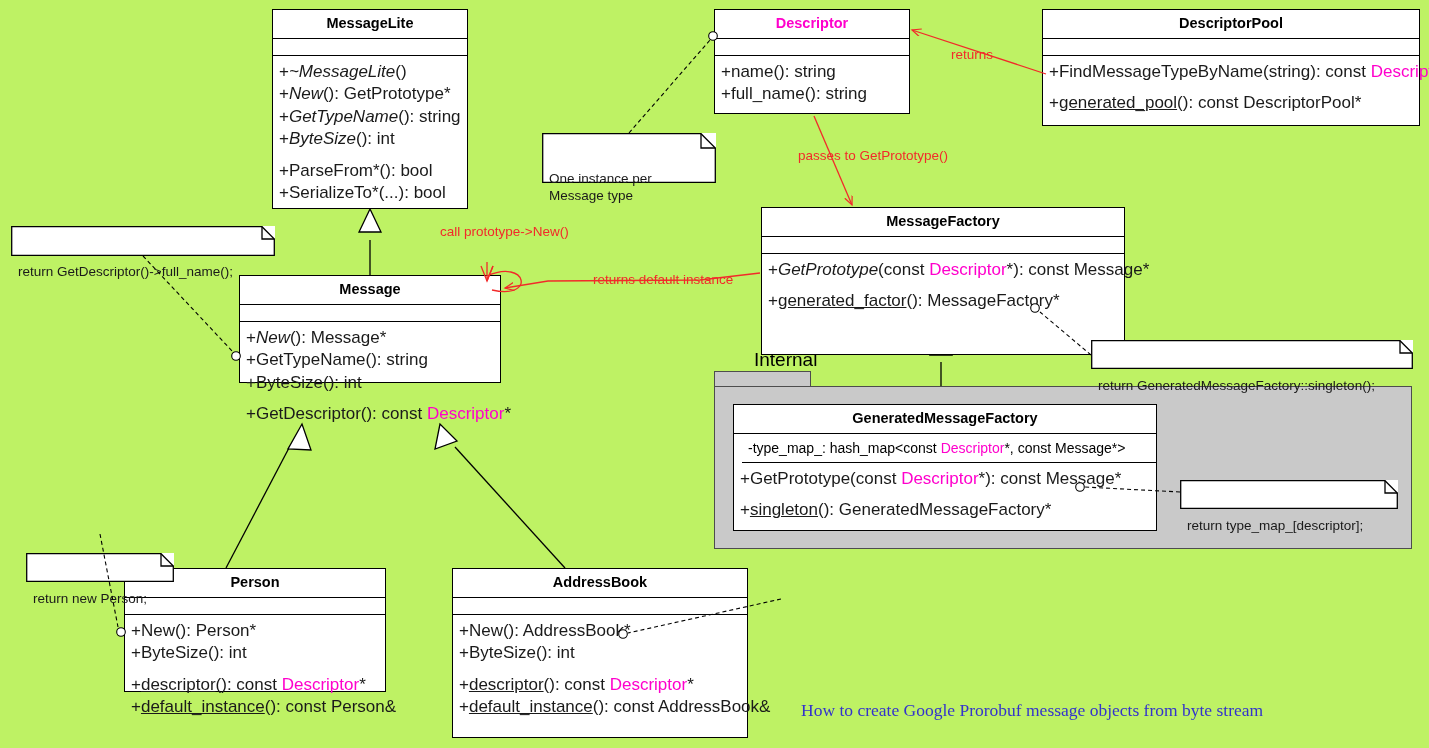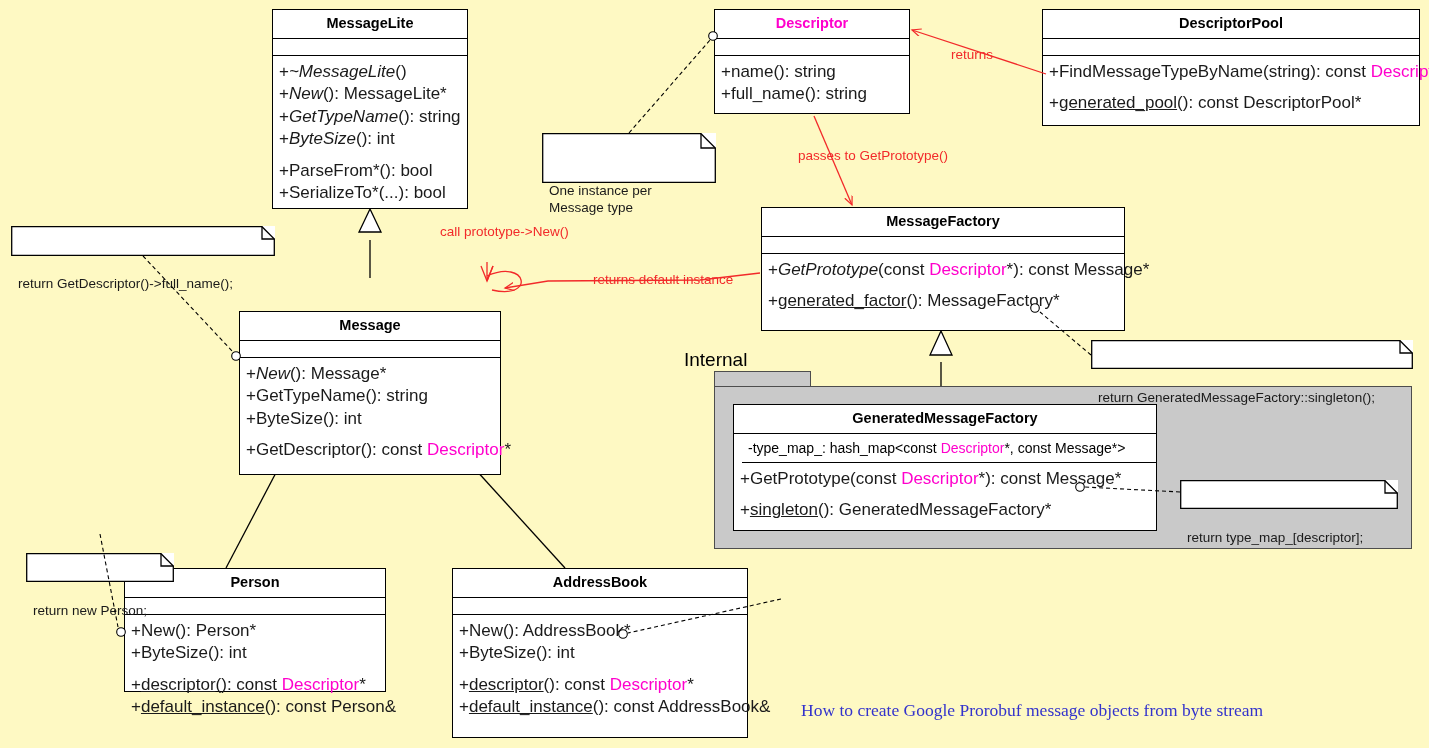--- a/index.html
+++ b/index.html
@@ -5,21 +5,21 @@
 <style>
   html, body {
     margin: 0;
     padding: 0;
     background: #ffffff;
   }
   #canvas {
     position: relative;
     width: 1429px;
     height: 748px;
-    background: #fef9c3;
+    background: #bef264;
     font-family: "Liberation Sans", sans-serif;
     overflow: hidden;
     text-decoration: underline;
   }
   svg.layer {
     position: absolute;
     left: 0;
     top: 0;
     width: 1429px;
     height: 748px;
@@ -69,21 +69,21 @@
   .udl  { text-decoration: underline; margin-top: 7px; }
 
   
   .uml-note {
     position: absolute;
     box-sizing: border-box;
     background: #ffffff;
     font-size: 13.5px;
     color: #1a1a1a;
     line-height: 1.25;
-    padding: 16px 16px 4px 7px;
+    padding: 4px 16px 4px 7px;
     z-index: 4;
     white-space: pre-line;
   }
   .uml-note .note-bg {
     position: absolute;
     left: 0; top: 0; right: 0; bottom: 0;
     z-index: -1;
   }
 
   
@@ -163,21 +163,21 @@
     </g>
 
     <line x1="941" y1="331" x2="941" y2="331" stroke="#000" stroke-width="1.3"></line>
   </svg>
 
   <div class="uml-class" id="cls-messagelite" style="left:272px; top:9px; width:196px; height:200px;">
     <div class="uml-title">MessageLite</div>
     <div class="uml-attrs"></div>
     <div class="uml-ops">
       <div class="uml-row"><span>+</span><span class="ital">~MessageLite</span><span>()</span></div>
-      <div class="uml-row"><span>+</span><span class="ital">New</span><span>(): MessageLite*</span></div>
+      <div class="uml-row"><span>+</span><span class="ital">New</span><span>(): GetPrototype*</span></div>
       <div class="uml-row"><span>+</span><span class="ital">GetTypeName</span><span>(): string</span></div>
       <div class="uml-row"><span>+</span><span class="ital">ByteSize</span><span>(): int</span></div>
       <div class="uml-sep"></div>
       <div class="uml-row">+ParseFrom*(): bool</div>
       <div class="uml-row">+SerializeTo*(...): bool</div>
     </div>
   </div>
 
   <div class="uml-class" id="cls-descriptor" style="left:714px; top:9px; width:196px; height:105px;">
     <div class="uml-title magenta">Descriptor</div>
@@ -191,44 +191,44 @@
   <div class="uml-class" id="cls-descriptorpool" style="left:1042px; top:9px; width:378px; height:117px;">
     <div class="uml-title">DescriptorPool</div>
     <div class="uml-attrs"></div>
     <div class="uml-ops">
       <div class="uml-row">+FindMessageTypeByName(string): const <span class="mag">Descriptor</span>*</div>
       <div class="uml-sep"></div>
       <div class="uml-row">+<span class="udl">generated_pool</span>(): const DescriptorPool*</div>
     </div>
   </div>
 
-  <div class="uml-class" id="cls-message" style="left:239px; top:275px; width:262px; height:164px;margin-top:36px;">
+  <div class="uml-class" id="cls-message" style="left:239px; top:275px; width:262px; height:108px;">
     <div class="uml-title">Message</div>
     <div class="uml-attrs"></div>
     <div class="uml-ops">
       <div class="uml-row">+<span class="ital">New</span>(): Message*</div>
       <div class="uml-row">+GetTypeName(): string</div>
       <div class="uml-row">+ByteSize(): int</div>
       <div class="uml-sep"></div>
       <div class="uml-row">+GetDescriptor(): const <span class="mag">Descriptor</span>*</div>
     </div>
   </div>
 
-  <div class="uml-class" id="cls-messagefactory" style="left:761px; top:207px; width:364px; height:124px;">
+  <div class="uml-class" id="cls-messagefactory" style="left:761px; top:207px; width:364px; height:148px;">
     <div class="uml-title">MessageFactory</div>
     <div class="uml-attrs"></div>
     <div class="uml-ops">
       <div class="uml-row">+<span class="ital">GetPrototype</span>(const <span class="mag">Descriptor</span>*): const Message*</div>
       <div class="uml-sep"></div>
       <div class="uml-row">+<span class="udl">generated_factor</span>(): MessageFactory*</div>
     </div>
   </div>
 
   <div id="internal-package">
-    <div class="pkg-label" style="left:684px; top:349px;">Internal</div>
+    <div class="pkg-label" style="left:754px; top:349px;">Internal</div>
     <div class="pkg-tab" style="left:714px; top:371px; width:97px; height:16px;"></div>
     <div class="pkg-body" style="left:714px; top:386px; width:698px; height:163px;"></div>
   </div>
 
   <div class="uml-class" id="cls-generatedmessagefactory" style="left:733px; top:404px; width:424px; height:127px;">
     <div class="uml-title">GeneratedMessageFactory</div>
     <div class="uml-attrs" style="padding:6px 6px; font-size:14px;margin-left:8px;">
       <div class="uml-row">-type_map_: hash_map&lt;const <span class="mag">Descriptor</span>*, const Message*&gt;</div>
     </div>
     <div class="uml-ops">

